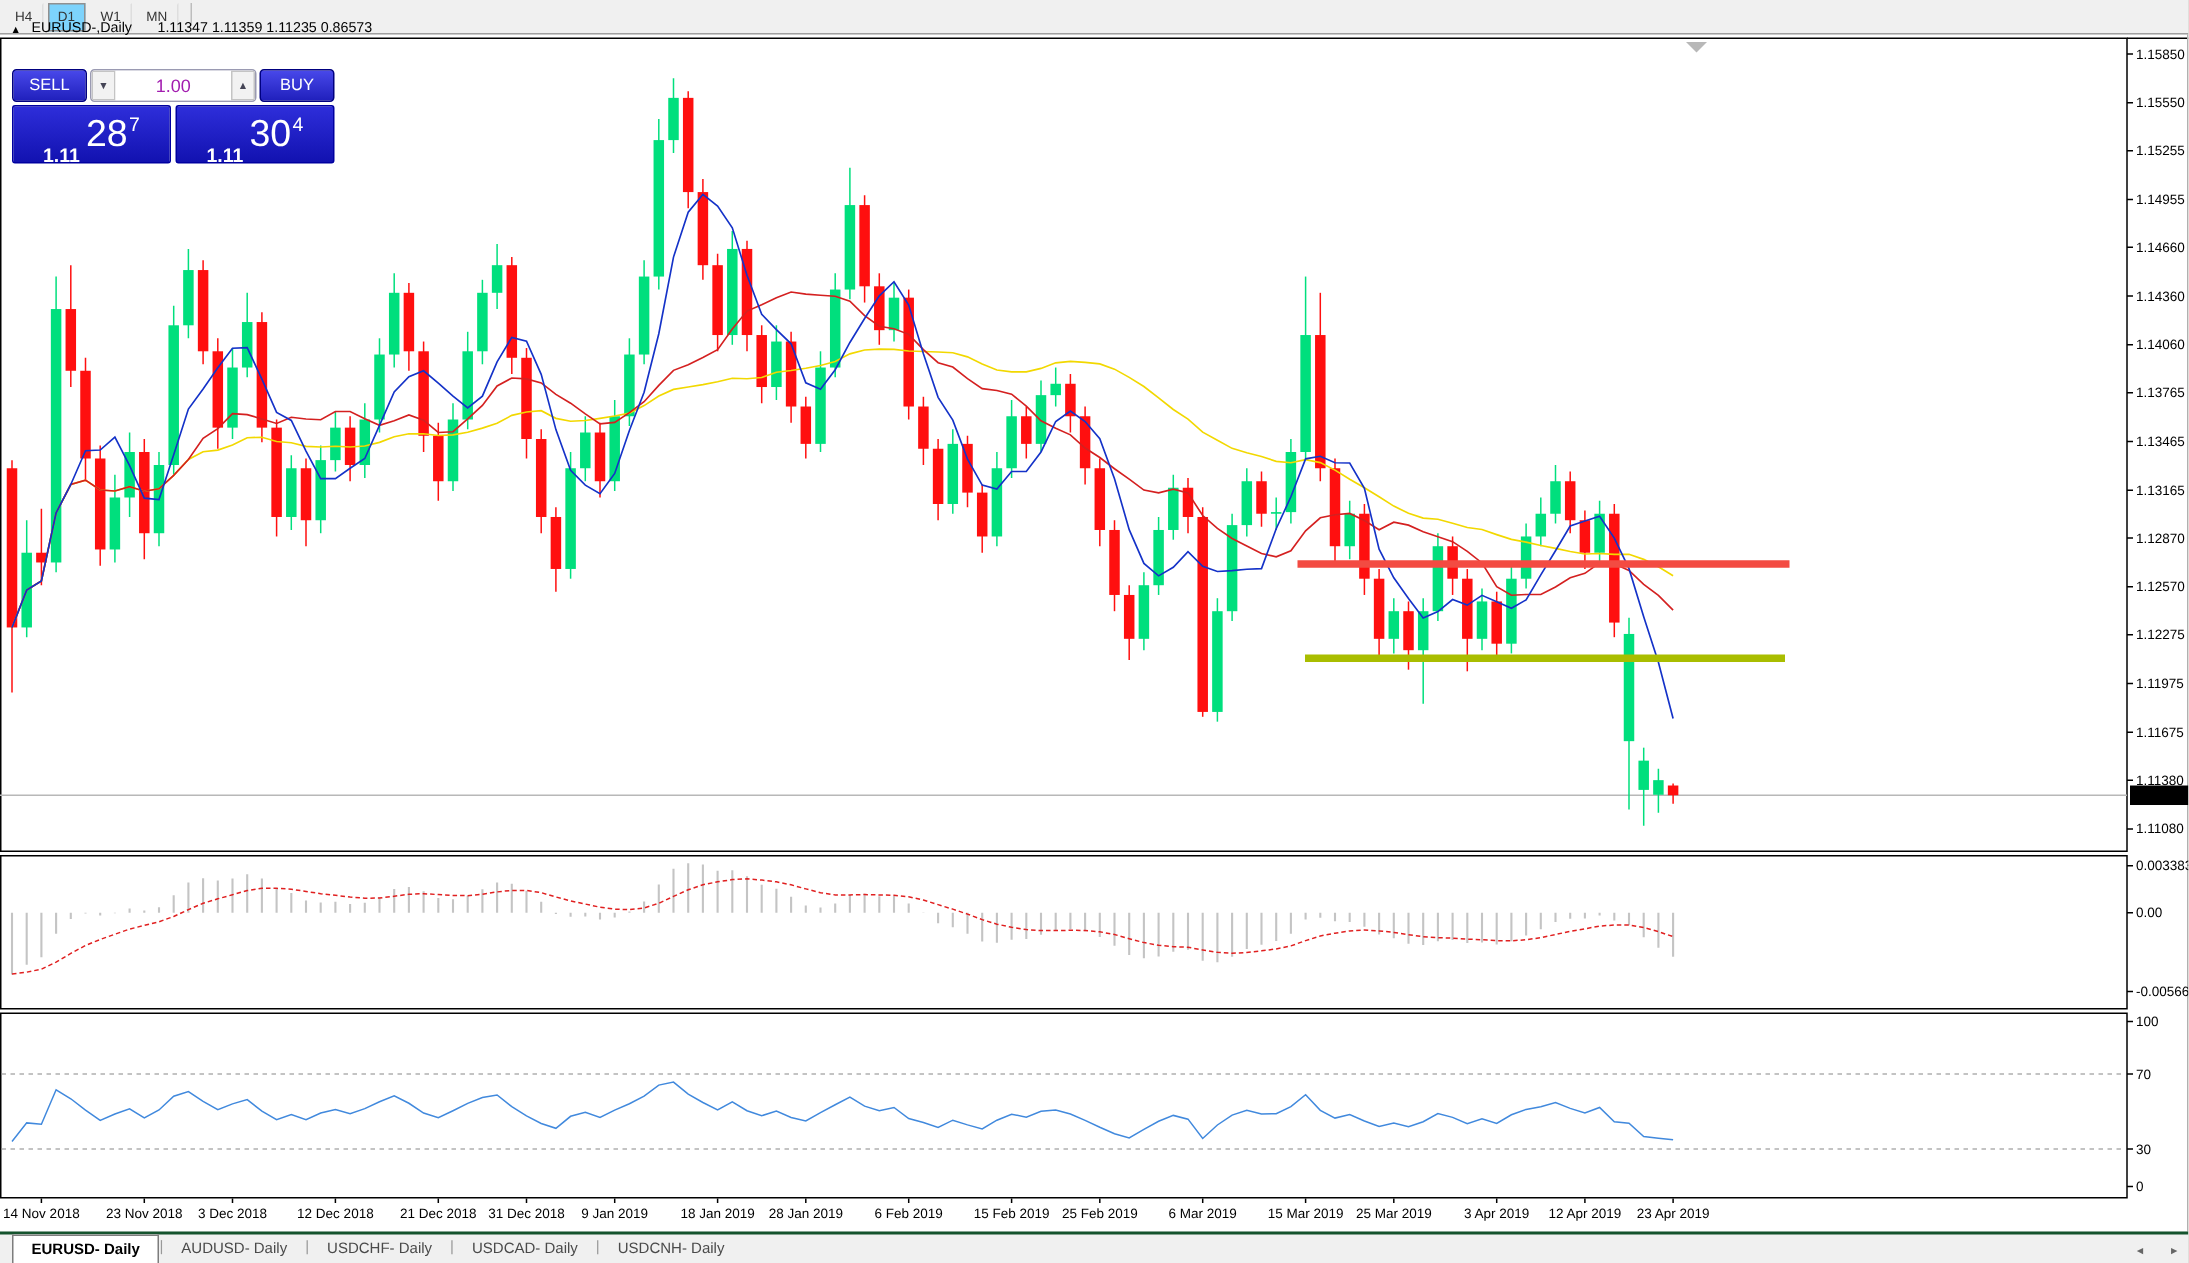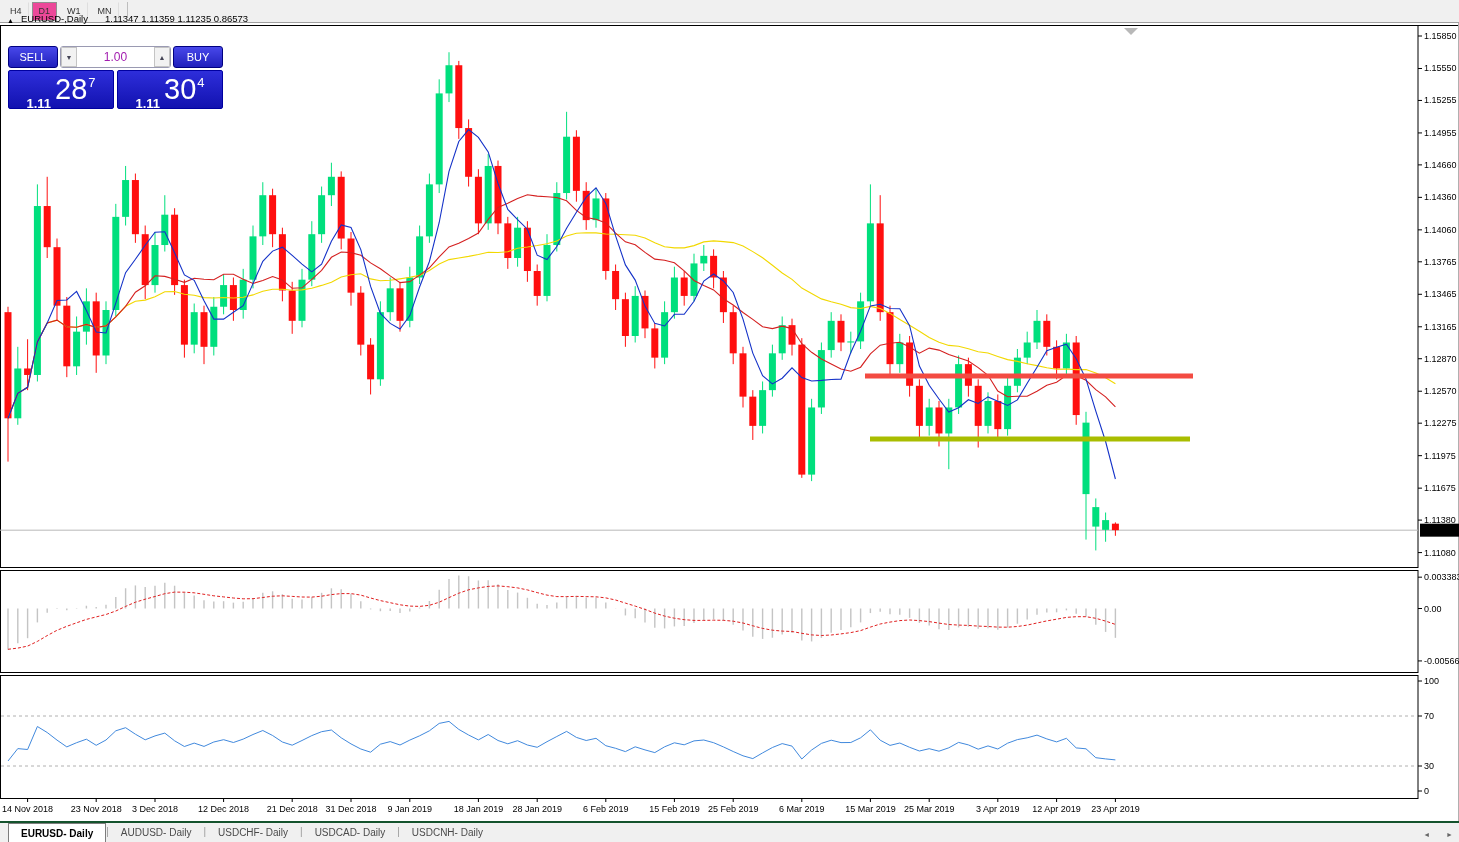--- a/index.html
+++ b/index.html
@@ -3,21 +3,21 @@
 <meta charset="utf-8">
 <style>
   html,body{margin:0;padding:0;background:#d4d0c8}
   .screen{position:relative;width:1459px;height:842px;background:#fff;overflow:hidden;
           font-family:"Liberation Sans",sans-serif}
   
   .topbar{position:absolute;top:0;left:0;width:1459px;height:22px;background:#f0f0f0;
           border-bottom:1px solid #a0a0a0;display:flex;align-items:center;z-index:3}
   .tf-tab{font-size:9px;color:#333;padding:3px 6px;margin-left:3px;border:1px solid transparent;
           border-right:1px solid #dedede;cursor:default;line-height:11px}
-  .tf-tab.active{background:#ec4899;border:1px solid #909090}
+  .tf-tab.active{background:#7dd3fc;border:1px solid #909090}
   .tf-divider{width:1px;height:15px;background:#bdbdbd;margin-left:8px}
   
   .chart-title{position:absolute;left:7px;top:13px;z-index:3;font-size:9.5px;color:#000;
                display:flex;align-items:flex-end}
   .collapse-icon{font-size:7px;margin-right:7px;color:#000}
   .title-sym{margin-right:17px}
   
   .oneclick{position:absolute;left:8px;top:46px;width:215px;z-index:3}
   .oc-row1{display:flex;height:22px}
   .oc-sell,.oc-buy{width:50px;border:1px solid #000080;border-radius:3px;
@@ -26,21 +26,21 @@
   .oc-vol{flex:1;display:flex;background:#fff;border:1px solid #9a9ab2;border-radius:3px;
      margin:0 2px;align-items:stretch;overflow:hidden}
   .oc-step{width:16px;background:#f2f2f2;border:1px solid #c4c4c4;font-size:7px;color:#445;
      padding:0;cursor:pointer}
   .oc-input{flex:1;width:60px;border:none;font-size:12px;text-align:center;outline:none;
      font-family:"Liberation Sans",sans-serif;color:#a21caf}
   .oc-row2{display:flex;margin-top:2px;height:39px;gap:3px}
   .oc-price{flex:1;background:linear-gradient(#2e2eda,#1212b0);border:1px solid #0000a0;
      border-radius:2px;color:#fff;display:flex;align-items:center;justify-content:center;cursor:pointer}
   .oc-small{font-size:13px;font-weight:bold;margin-right:4px;margin-top:28px}
-  .oc-big{font-size:29px;line-height:31px}
+  .oc-big{font-size:25px;line-height:31px}
   .oc-sup{font-size:13px;margin-bottom:15px;margin-left:1px}
   
   .bottombar{position:absolute;left:0;top:821px;width:1459px;height:21px;background:#f0f0f0;
      border-top:2px solid #14532d;display:flex;align-items:stretch;z-index:3}
   .sym-tab{font-size:10px;color:#4a4a4a;padding:4px 12px 0;white-space:nowrap;cursor:pointer}
   .sym-tab.active{background:#fff;border:1px solid #7d7d7d;border-bottom:none;color:#000;
      margin-left:8px;font-weight:bold}
   .sym-sep{color:#999;font-size:10px;padding-top:3px}
   .scrollbtns{margin-left:auto;display:flex;margin-right:6px;padding-top:6px;gap:16px}
   .scrollbtn{font-size:7px;color:#666;background:none;border:none;padding:0;cursor:pointer;height:10px}

